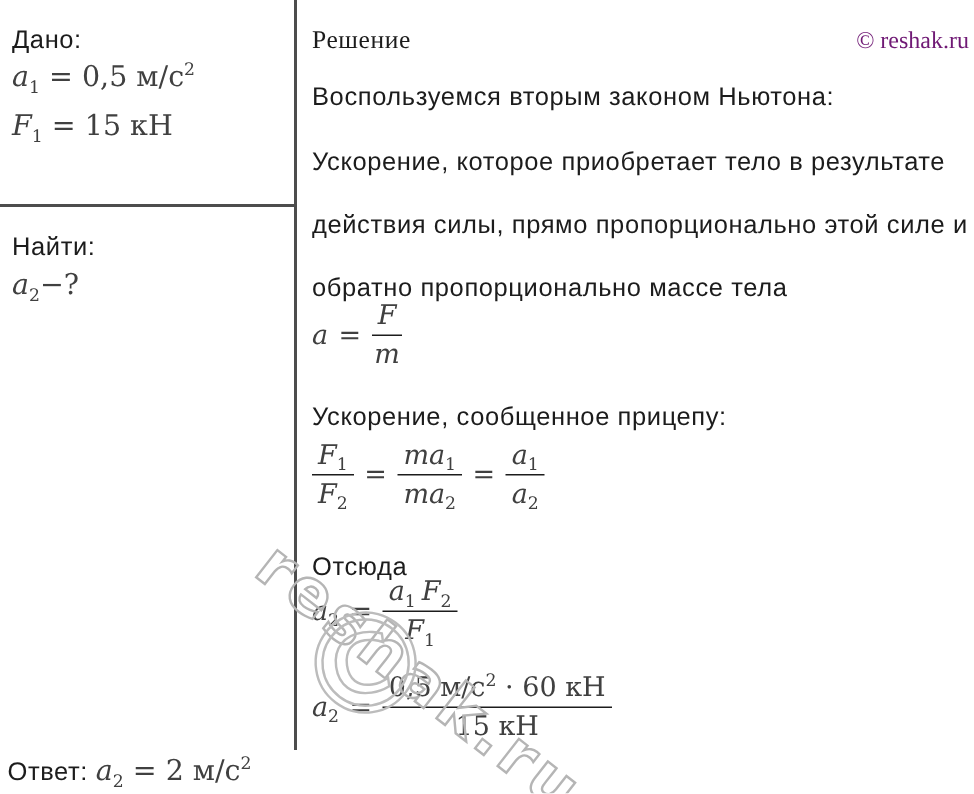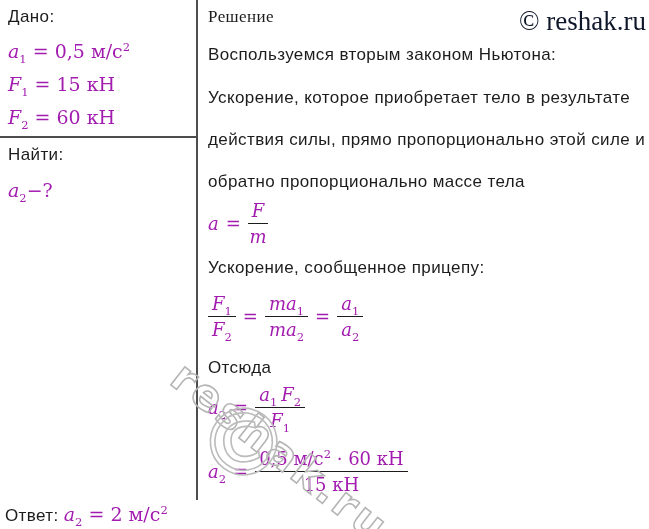--- a/index.html
+++ b/index.html
@@ -3,40 +3,40 @@
 <meta charset="utf-8">
 <style>
   html,body { margin:0; padding:0; background:#fff; }
   .page {
     position:relative; width:649px; height:529px; background:#ffffff;
     overflow:hidden; color:#1c1c1c;
   }
   .abs { position:absolute; white-space:nowrap; }
   .sans {
     font-family:"Liberation Sans", sans-serif;
-    font-size:17px; line-height:21px; letter-spacing:0.4px; color:#1c1c1c;
+    font-size:17px; line-height:21px; letter-spacing:0.4px; color:#1c1c1c;margin-top:10px;
   }
   .math {
     font-family:"DejaVu Serif", serif;
-    font-size:18px; color:#a21caf;
+    font-size:18px; color:#404040;
   }
   .math-lg { font-size:19px; }
   .mi { font-style:italic; }
   .mn { font-style:normal; }
   sub { font-size:11.5px; line-height:0; }
   sup { font-size:11.5px; line-height:0; }
   .frow { display:flex; align-items:center; gap:7px; }
   .frac { display:inline-block; text-align:center; vertical-align:middle; }
   .frac .num { display:block; padding:0 4px 2px 4px; border-bottom:1.5px solid #1c1c1c; }
   .frac .den { display:block; padding-top:2px; }
   .vdiv { position:absolute; left:196px; top:0; width:2px; height:500px; background:#4d4d4d; }
   .hdiv { position:absolute; left:0; top:136px; width:197px; height:2px; background:#4d4d4d; }
   .logo {
-    position:absolute; top:6px; right:3px;
-    font-family:"Liberation Serif", serif; font-size:27px; color:#0f172a;
+    position:absolute; top:19px; right:3px;
+    font-family:"Liberation Serif", serif; font-size:16px; color:#701a75;
   }
   .wm { pointer-events:none; z-index:5; }
   .wm-text {
     position:absolute; left:192px; top:352px;
     font-family:"DejaVu Sans", sans-serif; font-weight:bold;
     font-size:42px; letter-spacing:4px;
     color:transparent; -webkit-text-stroke:1.6px #b5b5b5;
     transform:rotate(38deg); transform-origin:0 0;
   }
   .wm-c {
@@ -58,21 +58,20 @@
   <div class="vdiv"></div>
 
   <div class="hdiv"></div>
 
   <div class="abs sans" style="left:8px; top:6px;">Дано:</div>
 
   <div class="abs math math-lg" style="left:8px; top:40px;"><span class="mi">a</span><sub class="mn">1</sub><span class="mn"> = 0,5 м/с</span><sup class="mn">2</sup></div>
 
   <div class="abs math math-lg" style="left:8px; top:73px;"><span class="mi">F</span><sub class="mn">1</sub><span class="mn"> = 15 кН</span><sup class="mn"></sup></div>
 
-  <div class="abs math math-lg" style="left:8px; top:106px;"><span class="mi">F</span><sub class="mn">2</sub><span class="mn"> = 60 кН</span><sup class="mn"></sup></div>
 
   <div class="abs sans" style="left:8px; top:144px;">Найти:</div>
 
   <div class="abs math math-lg" style="left:8px; top:179px;"><span class="mi">a</span><sub class="mn">2</sub><span class="mn">−?</span></div>
 
   <div class="abs sans" style="left:208px; top:6px;font-family:Liberation Serif, serif;">Решение</div>
 
   <div class="abs sans" style="left:208px; top:44px;">Воспользуемся вторым законом Ньютона:</div>
 
   <div class="abs sans" style="left:208px; top:87px;">Ускорение, которое приобретает тело в результате</div>

